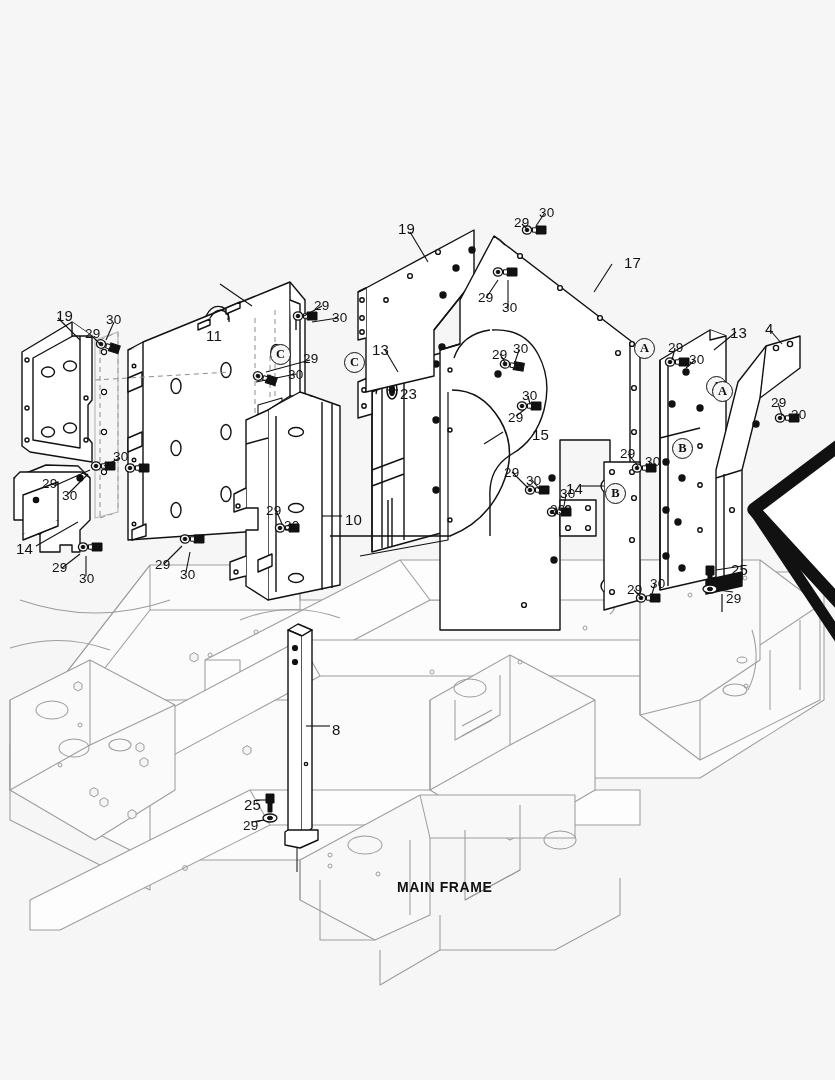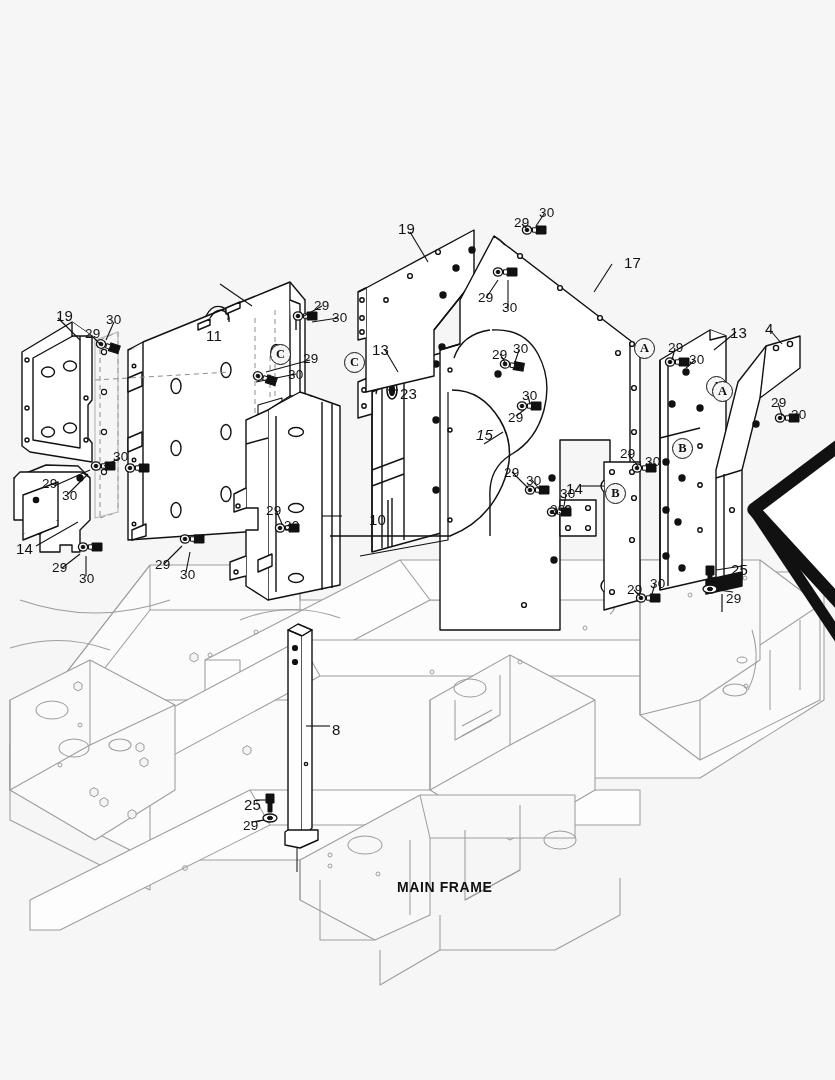--- a/index.html
+++ b/index.html
@@ -464,26 +464,26 @@
     <text x="46" y="62" transform="rotate(33 46 62)" font-family="Liberation Sans, sans-serif" font-size="15" font-weight="bold" fill="#111" text-anchor="middle">FRONT</text>
   </svg>
 </div>
 
 <div class="mf" style="left:361px;top:879px;padding-left:36px;">MAIN FRAME</div>
 
 <div id="labels">
       <div class="lbl" style="left: 56px; top: 308px;">19</div>
       <div class="lbl" style="left: 16px; top: 541px;">14</div>
       <div class="lbl" style="left: 206px; top: 284px; margin-top: 44px;">11</div>
-      <div class="lbl" style="left: 345px; top: 512px; margin-left: 24px;">10</div>
+      <div class="lbl" style="left: 345px; top: 512px;">10</div>
       <div class="lbl" style="left: 398px; top: 221px;">19</div>
       <div class="lbl" style="left: 372px; top: 342px;">13</div>
       <div class="lbl" style="left: 400px; top: 386px;">23</div>
       <div class="lbl" style="left: 608px; top: 255px; margin-left: 16px;">17</div>
-      <div class="lbl" style="left: 476px; top: 427px; font-style: italic;">15</div>
+      <div class="lbl" style="left: 532px; top: 427px;">15</div>
       <div class="lbl" style="left: 566px; top: 481px;">14</div>
       <div class="lbl" style="left: 730px; top: 325px;">13</div>
       <div class="lbl" style="left: 765px; top: 321px;">4</div>
       <div class="lbl" style="left: 332px; top: 722px;">8</div>
       <div class="lbl" style="left: 731px; top: 562px;">25</div>
       <div class="lbl" style="left: 244px; top: 797px;">25</div>
       <div class="lbl sm" style="left: 85px; top: 327px;">29</div>
       <div class="lbl sm" style="left: 106px; top: 313px;">30</div>
       <div class="lbl sm" style="left: 113px; top: 450px;">30</div>
       <div class="lbl sm" style="left: 42px; top: 477px;">29</div>

